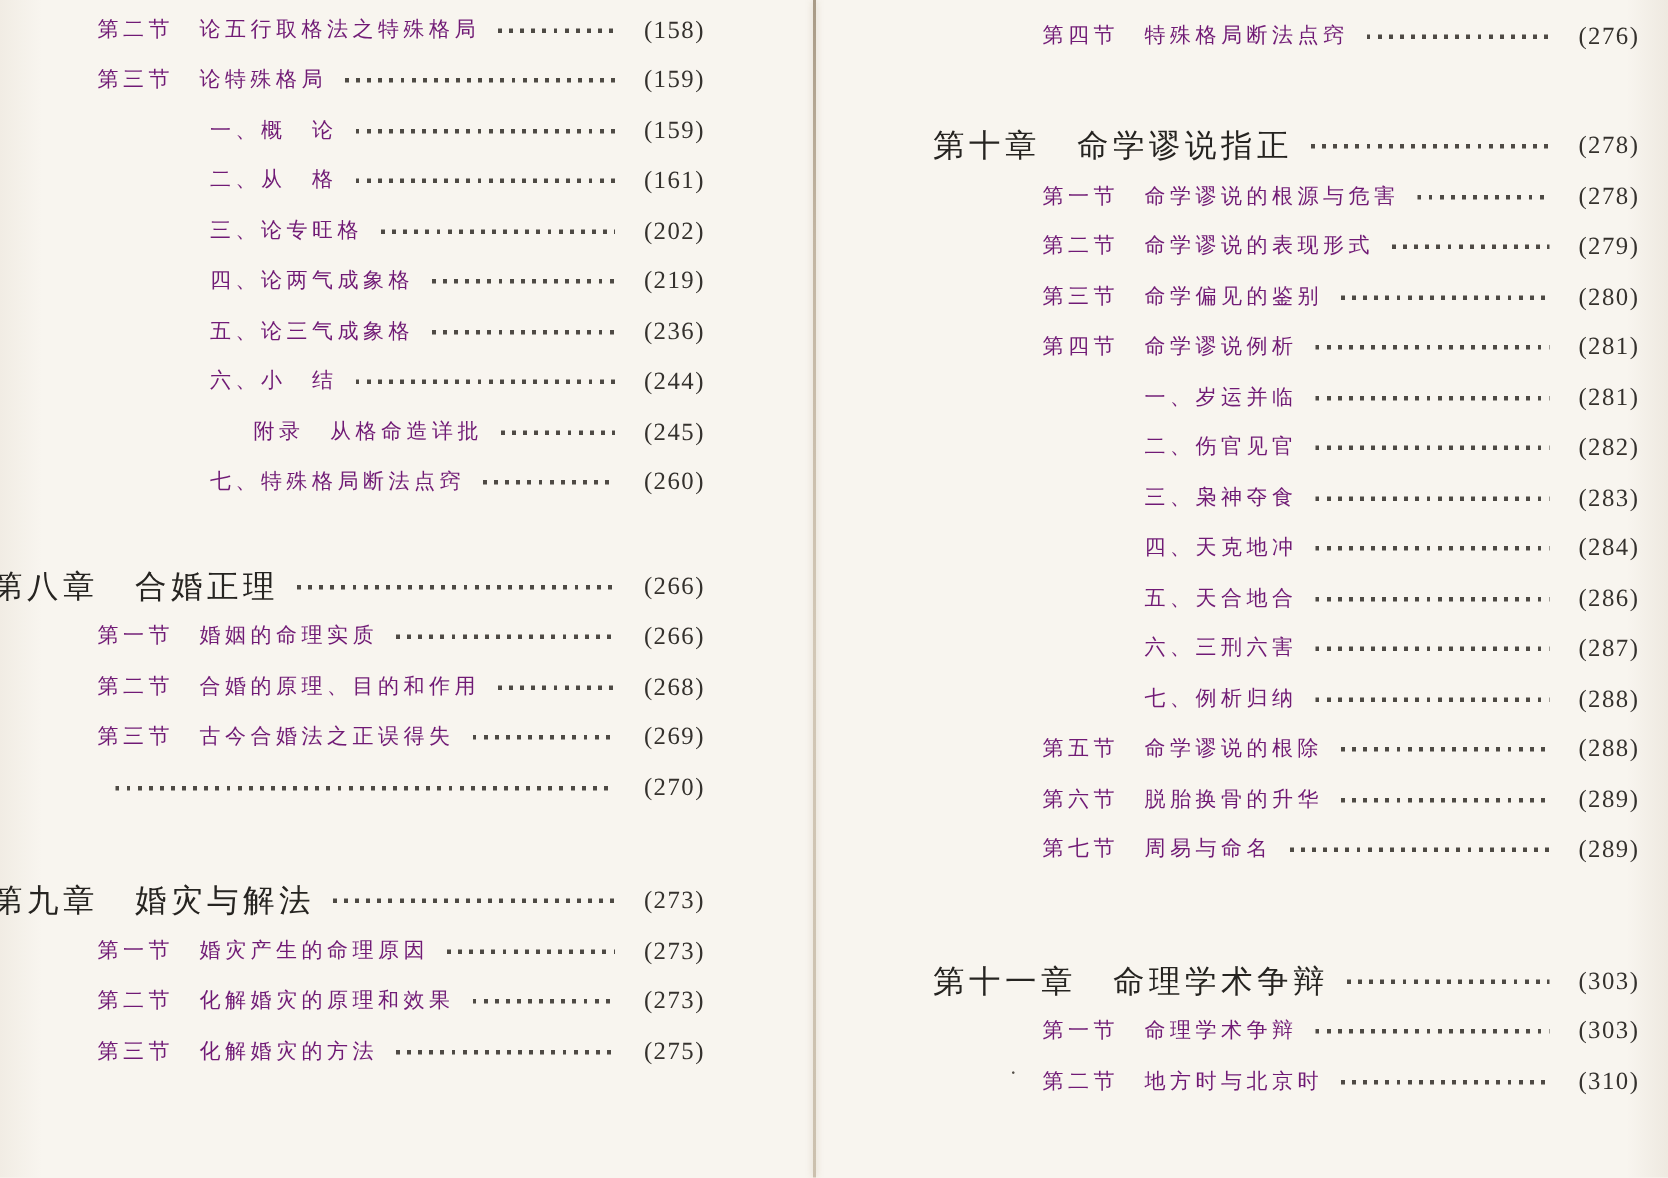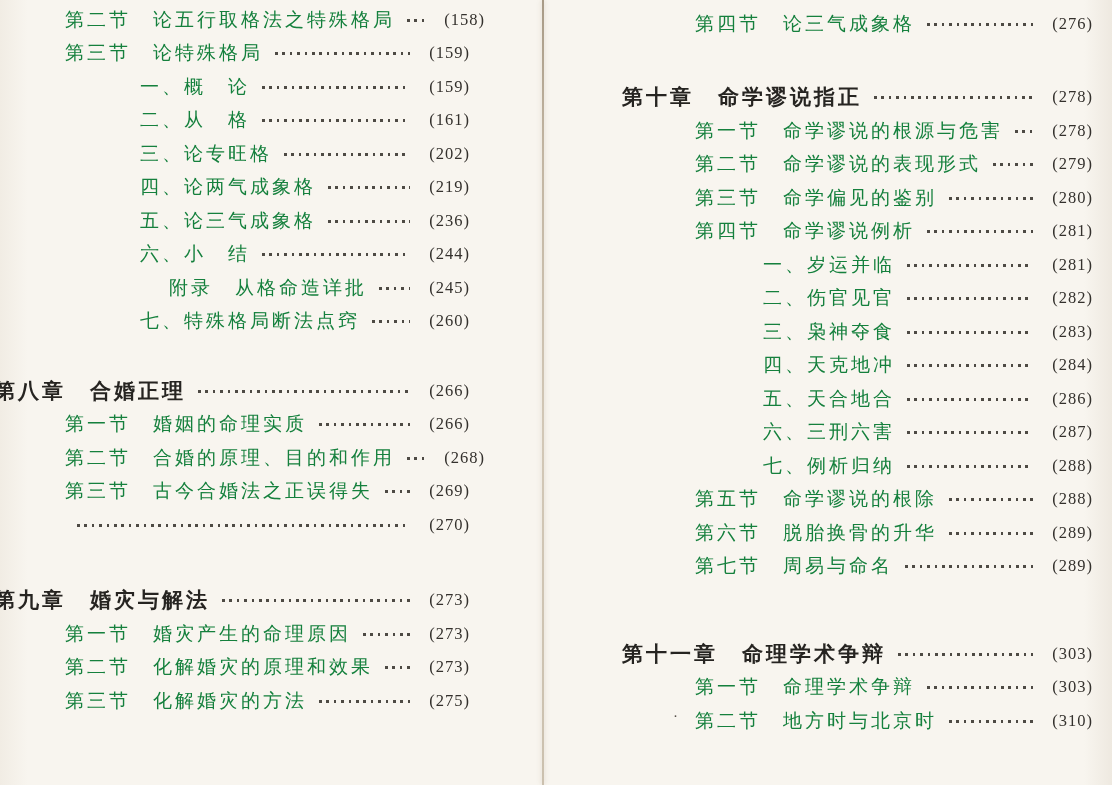--- a/index.html
+++ b/index.html
@@ -24,27 +24,27 @@
   .page-left  { left: -6px;  width: 486px; padding-top: 3px;  padding-right: 10px; }
   .page-right { left: 622px; width: 478px; padding-top: 7px;  padding-right: 7px; }
 
   .row {
     position: relative;
     display: flex; align-items: center;
     height: 33.5px;
   }
   .label {
     white-space: pre;
-    font-size: 19px;
+    font-size: 14px;
     letter-spacing: 3px;
-    color: #15803d;
+    color: #701a75;
   }
   .chapter .label {
     font-family: "Liberation Sans", "DejaVu Sans", sans-serif;
-    font-weight: 700;
+    font-weight: 400;
     font-size: 21px;
     letter-spacing: 3px;
     color: #262421;
   }
   
   .page-left  .section  { padding-left: 71px; }
   .page-left  .item     { padding-left: 146px; }
   .page-left  .appendix { padding-left: 175px; }
   .page-left  .chapter  { padding-left: 0; }
   .page-right .section  { padding-left: 73px; }
@@ -190,21 +190,21 @@
     <div class="row section">
 
     <span class="label">第三节　化解婚灾的方法</span>
     <span class="leader"></span>
     <span class="pagenum">(275)</span>
   </div>
   </div>
 <div class="page page-right" id="page-right">
     <div class="row section">
 
-    <span class="label">第四节　论三气成象格</span>
+    <span class="label">第四节　特殊格局断法点窍</span>
     <span class="leader"></span>
     <span class="pagenum">(276)</span>
   </div>
     <div class="row chapter" style="margin-top: 40px;">
 
     <span class="label">第十章　命学谬说指正</span>
     <span class="leader"></span>
     <span class="pagenum">(278)</span>
   </div>
     <div class="row section">

